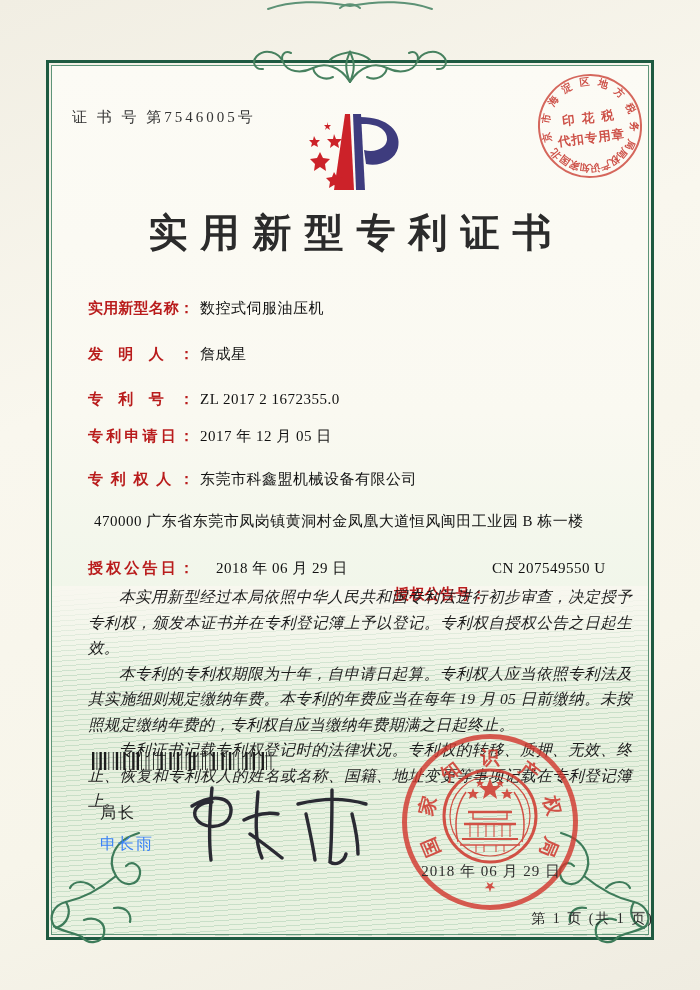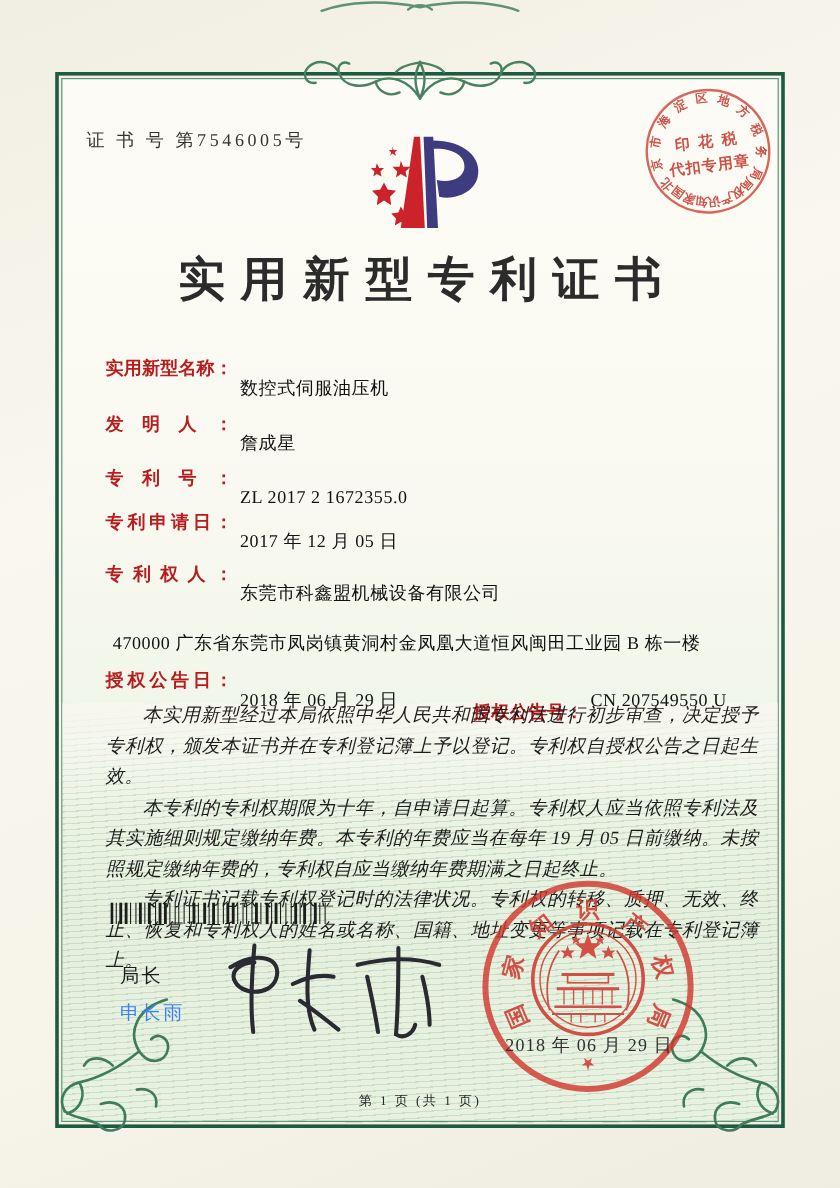--- a/index.html
+++ b/index.html
@@ -32,24 +32,24 @@
   .logo { position:absolute; left:290px; top:110px; z-index:3; }
   .title { position:absolute; left:0; right:0; top:206px; text-align:center;
            font-size:39px; font-weight:600; letter-spacing:13px; text-indent:13px;
            color:#2b2b2b; z-index:3; }
 
   
   .row { position:absolute; left:88px; right:70px; display:flex; font-size:15px;
          line-height:23px; z-index:3; }
   .lbl { flex:0 0 106px; width:106px; font-weight:600; text-align:justify;
          text-align-last:justify; color:#b91c1c; }
-  .val { flex:1; margin-left:6px; letter-spacing:0.5px; color:#111;margin-top:16px; }
+  .val { flex:1; margin-left:6px; letter-spacing:0.5px; color:#111; }
   .r0{top:297px}.r1{top:343px}.r2{top:388px}.r3{top:425px}.r4{top:468px}.r5{top:510px}
   .r6{top:557px}
-  .pair1 { flex:0 0 306px; display:flex; }
+  .pair1 { flex:0 0 306px; display:flex;gap:16px; }
   .pair2 { flex:1; display:flex; }
   .pair2 .lbl { flex:0 0 92px; width:92px;margin-top:26px; }
 
   
   .body-text { position:absolute; left:88px; right:68px; top:584px; z-index:3;
                font-size:15.5px; line-height:25.5px; text-align:justify;
                font-style:italic; color:#1c1c1c; letter-spacing:0.3px; }
   .body-text p { text-indent:2em; }
 
   
@@ -80,22 +80,22 @@
                z-index:3; transform:rotate(-7deg); opacity:0.9; }
   .tax-ring { position:absolute; inset:6px; border:2.5px solid rgba(201,57,46,0.85);
               border-radius:50%; }
   .tax-stamp .arc { position:absolute; inset:0; font-size:10px; font-weight:600;
                     color:rgba(197,52,42,0.95); }
   .tax-center { position:absolute; left:0; right:0; top:42px; text-align:center;
                 color:rgba(197,52,42,0.95); font-weight:600; z-index:1; }
   .tax-line1 { font-size:12.5px; letter-spacing:2px; }
   .tax-line2 { font-size:12.5px; margin-top:3px; letter-spacing:1px; }
 
-  .footer { position:absolute; left:46px; right:46px; top:910px; text-align:center;
-            font-size:11px; letter-spacing:2px; color:#2a2a2a; z-index:3; }
+  .footer { position:absolute; left:46px; right:46px; top:910px; text-align:right;
+            font-size:14px; letter-spacing:2px; color:#2a2a2a; z-index:3; }
 </style>
 </head>
 <body>
 
 <div class="page">
 
   <div class="frame">
     <div class="frame-inner"></div>
   </div>
   <div class="guilloche"></div>

